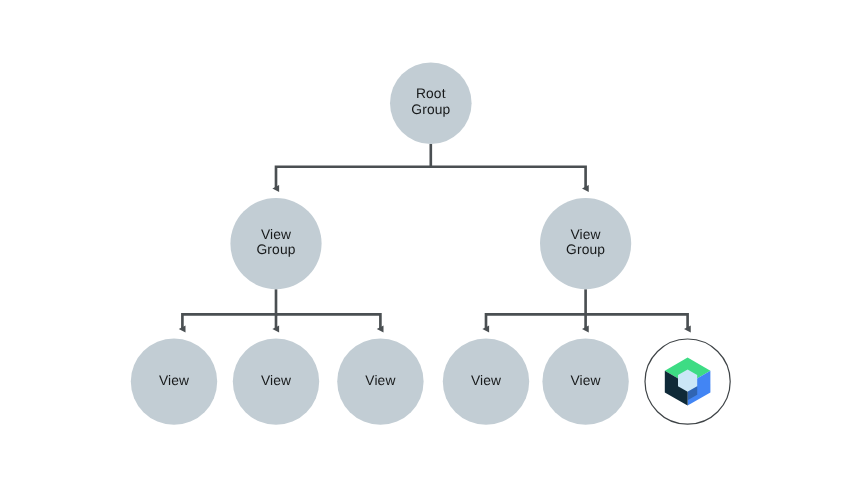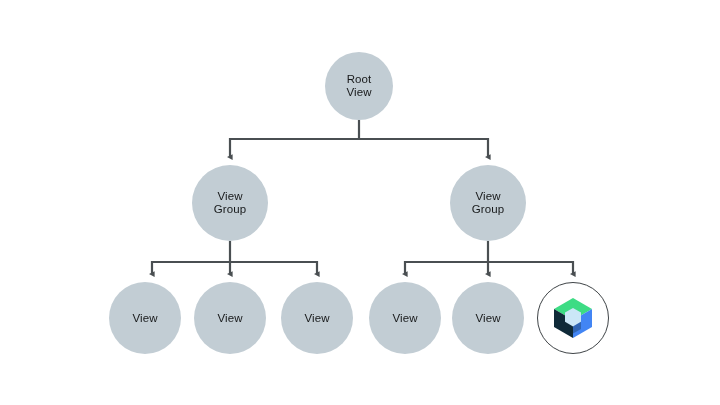--- a/index.html
+++ b/index.html
@@ -104,21 +104,21 @@
       <path d="M230,262 L317,262 L317,274" marker-end="url(#arrowhead)"></path>
 
       <path d="M488,241 L488,262 L405,262 L405,274" marker-end="url(#arrowhead)"></path>
       <path d="M488,262 L488,274" marker-end="url(#arrowhead)"></path>
       <path d="M488,262 L573,262 L573,274" marker-end="url(#arrowhead)"></path>
     </g>
   </svg>
 
   <div class="node node-fill node-root">
     <span class="node-label">Root
-View</span>
+Group</span>
   </div>
 
   <div class="node node-fill node-group node-group-left">
     <span class="node-label">View
 Group</span>
   </div>
 
   <div class="node node-fill node-group node-group-right">
     <span class="node-label">View
 Group</span>

